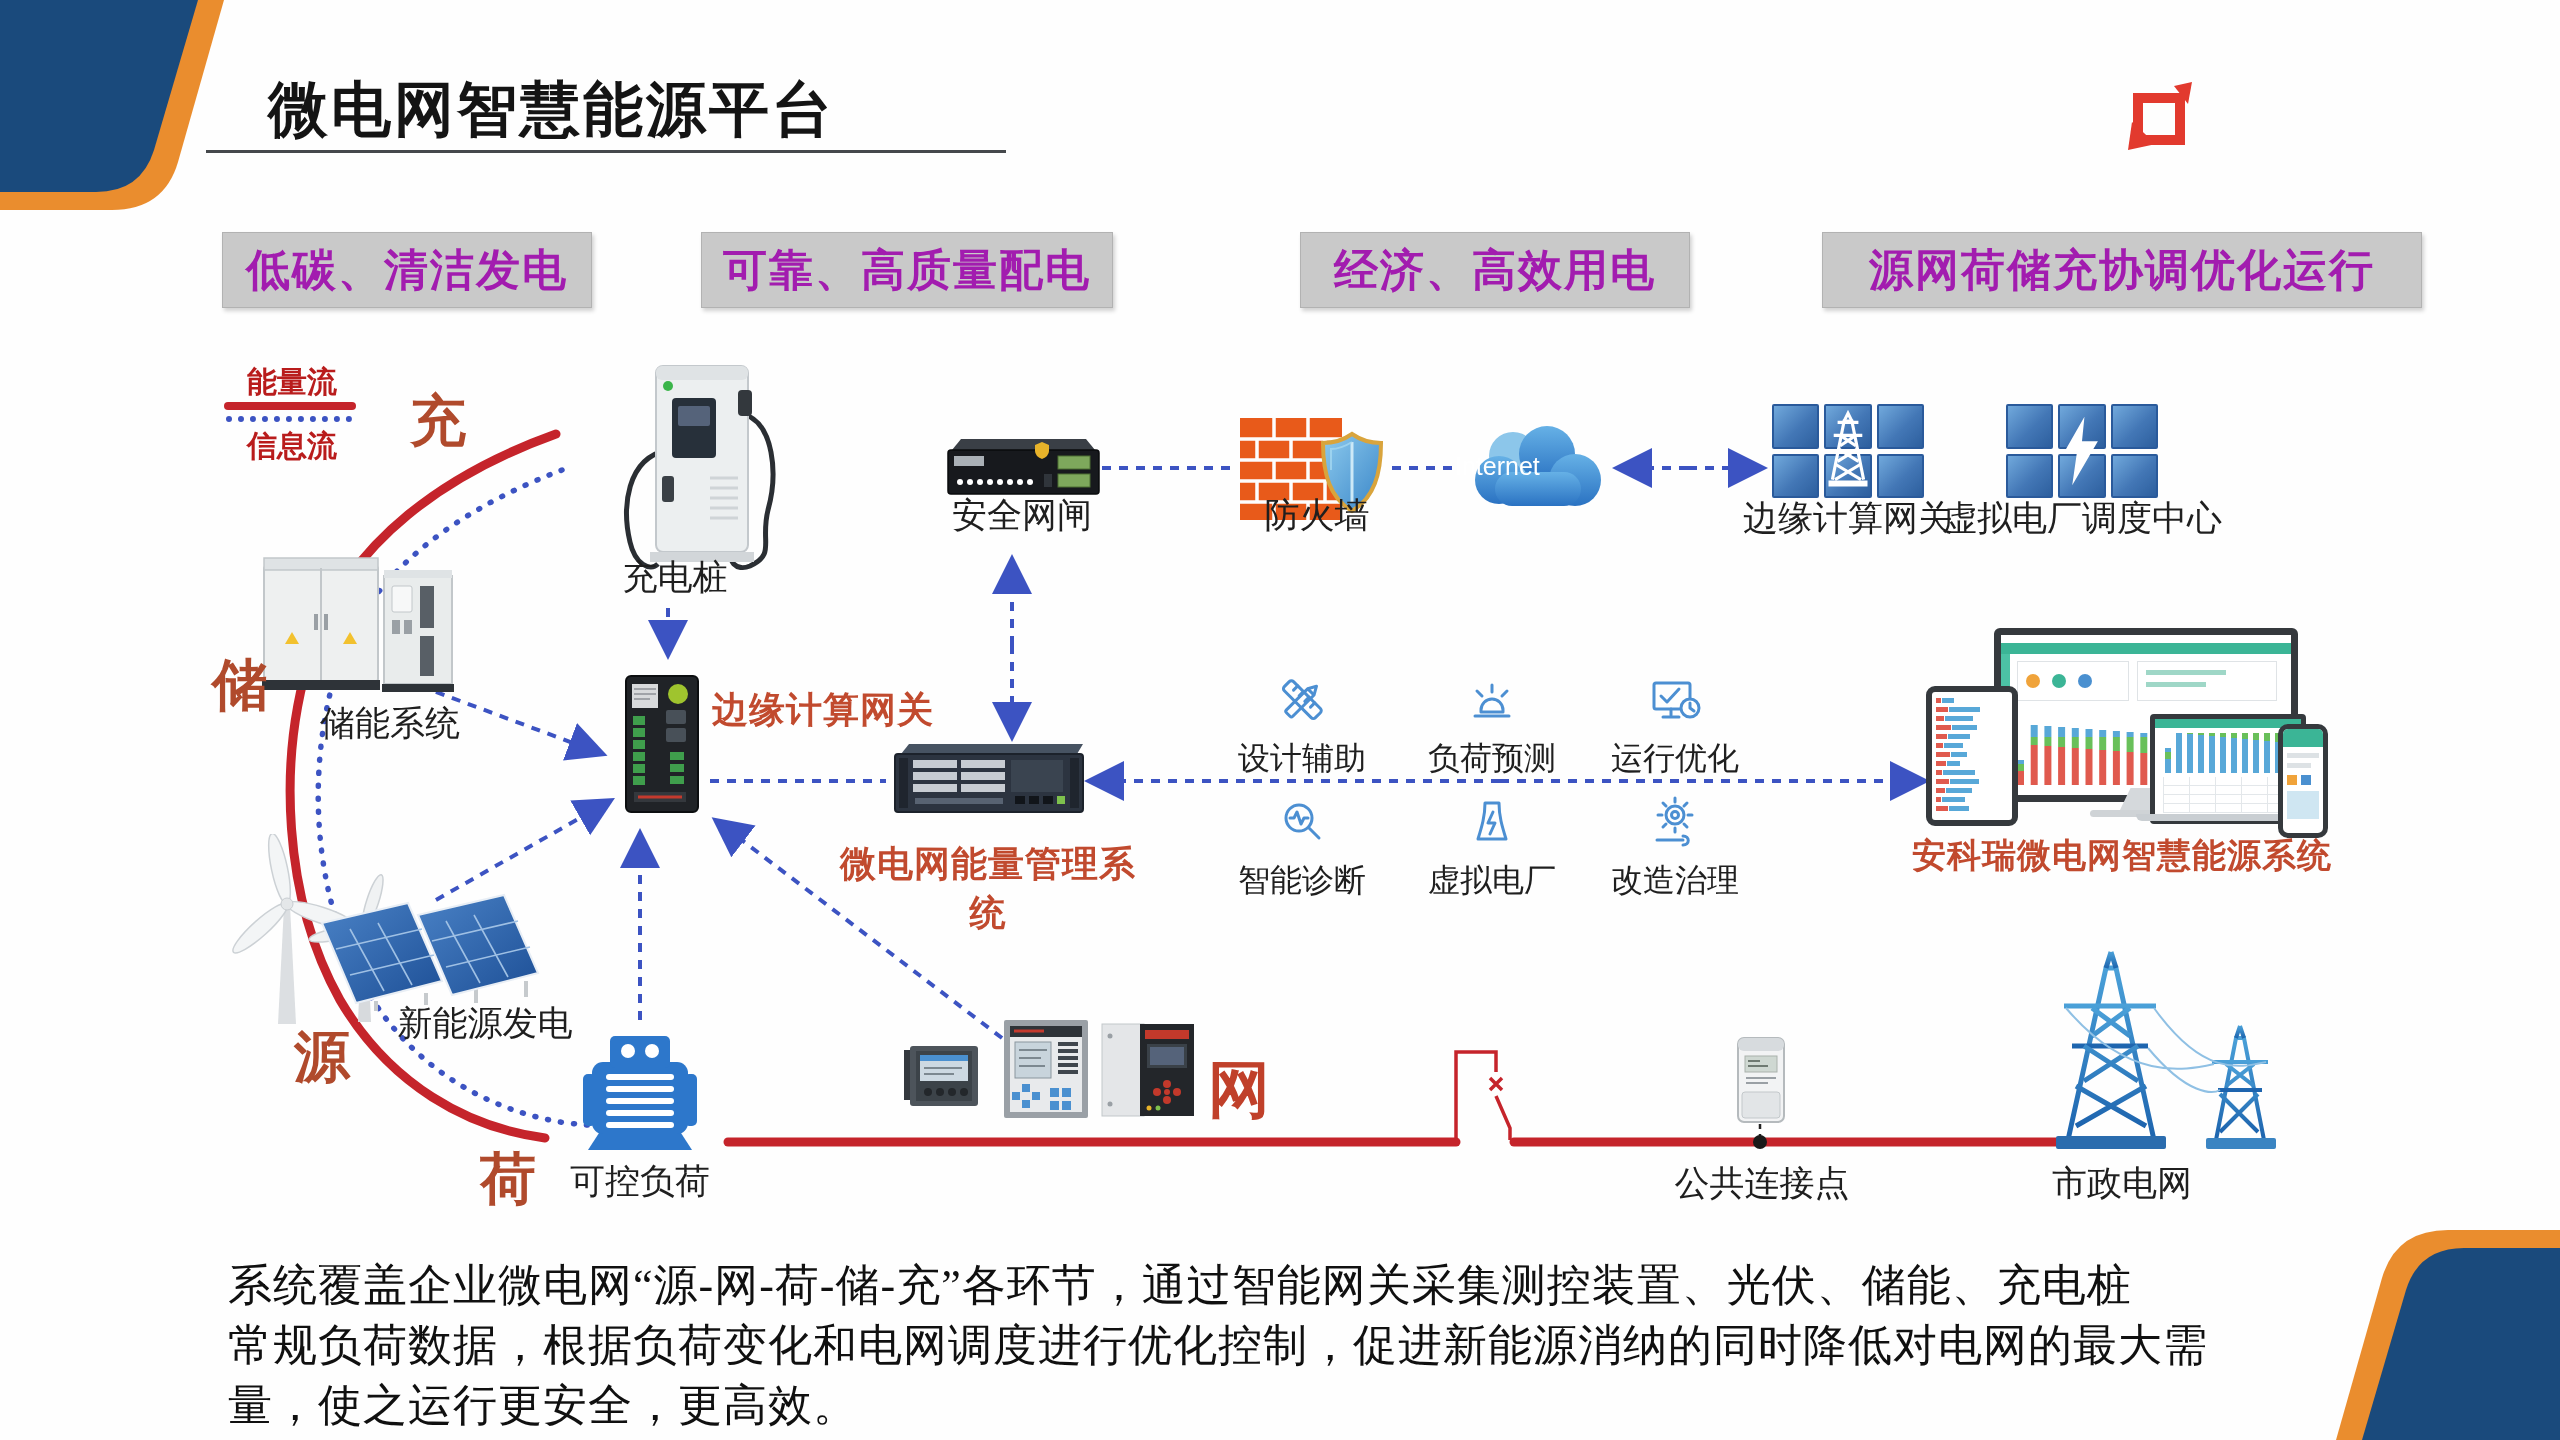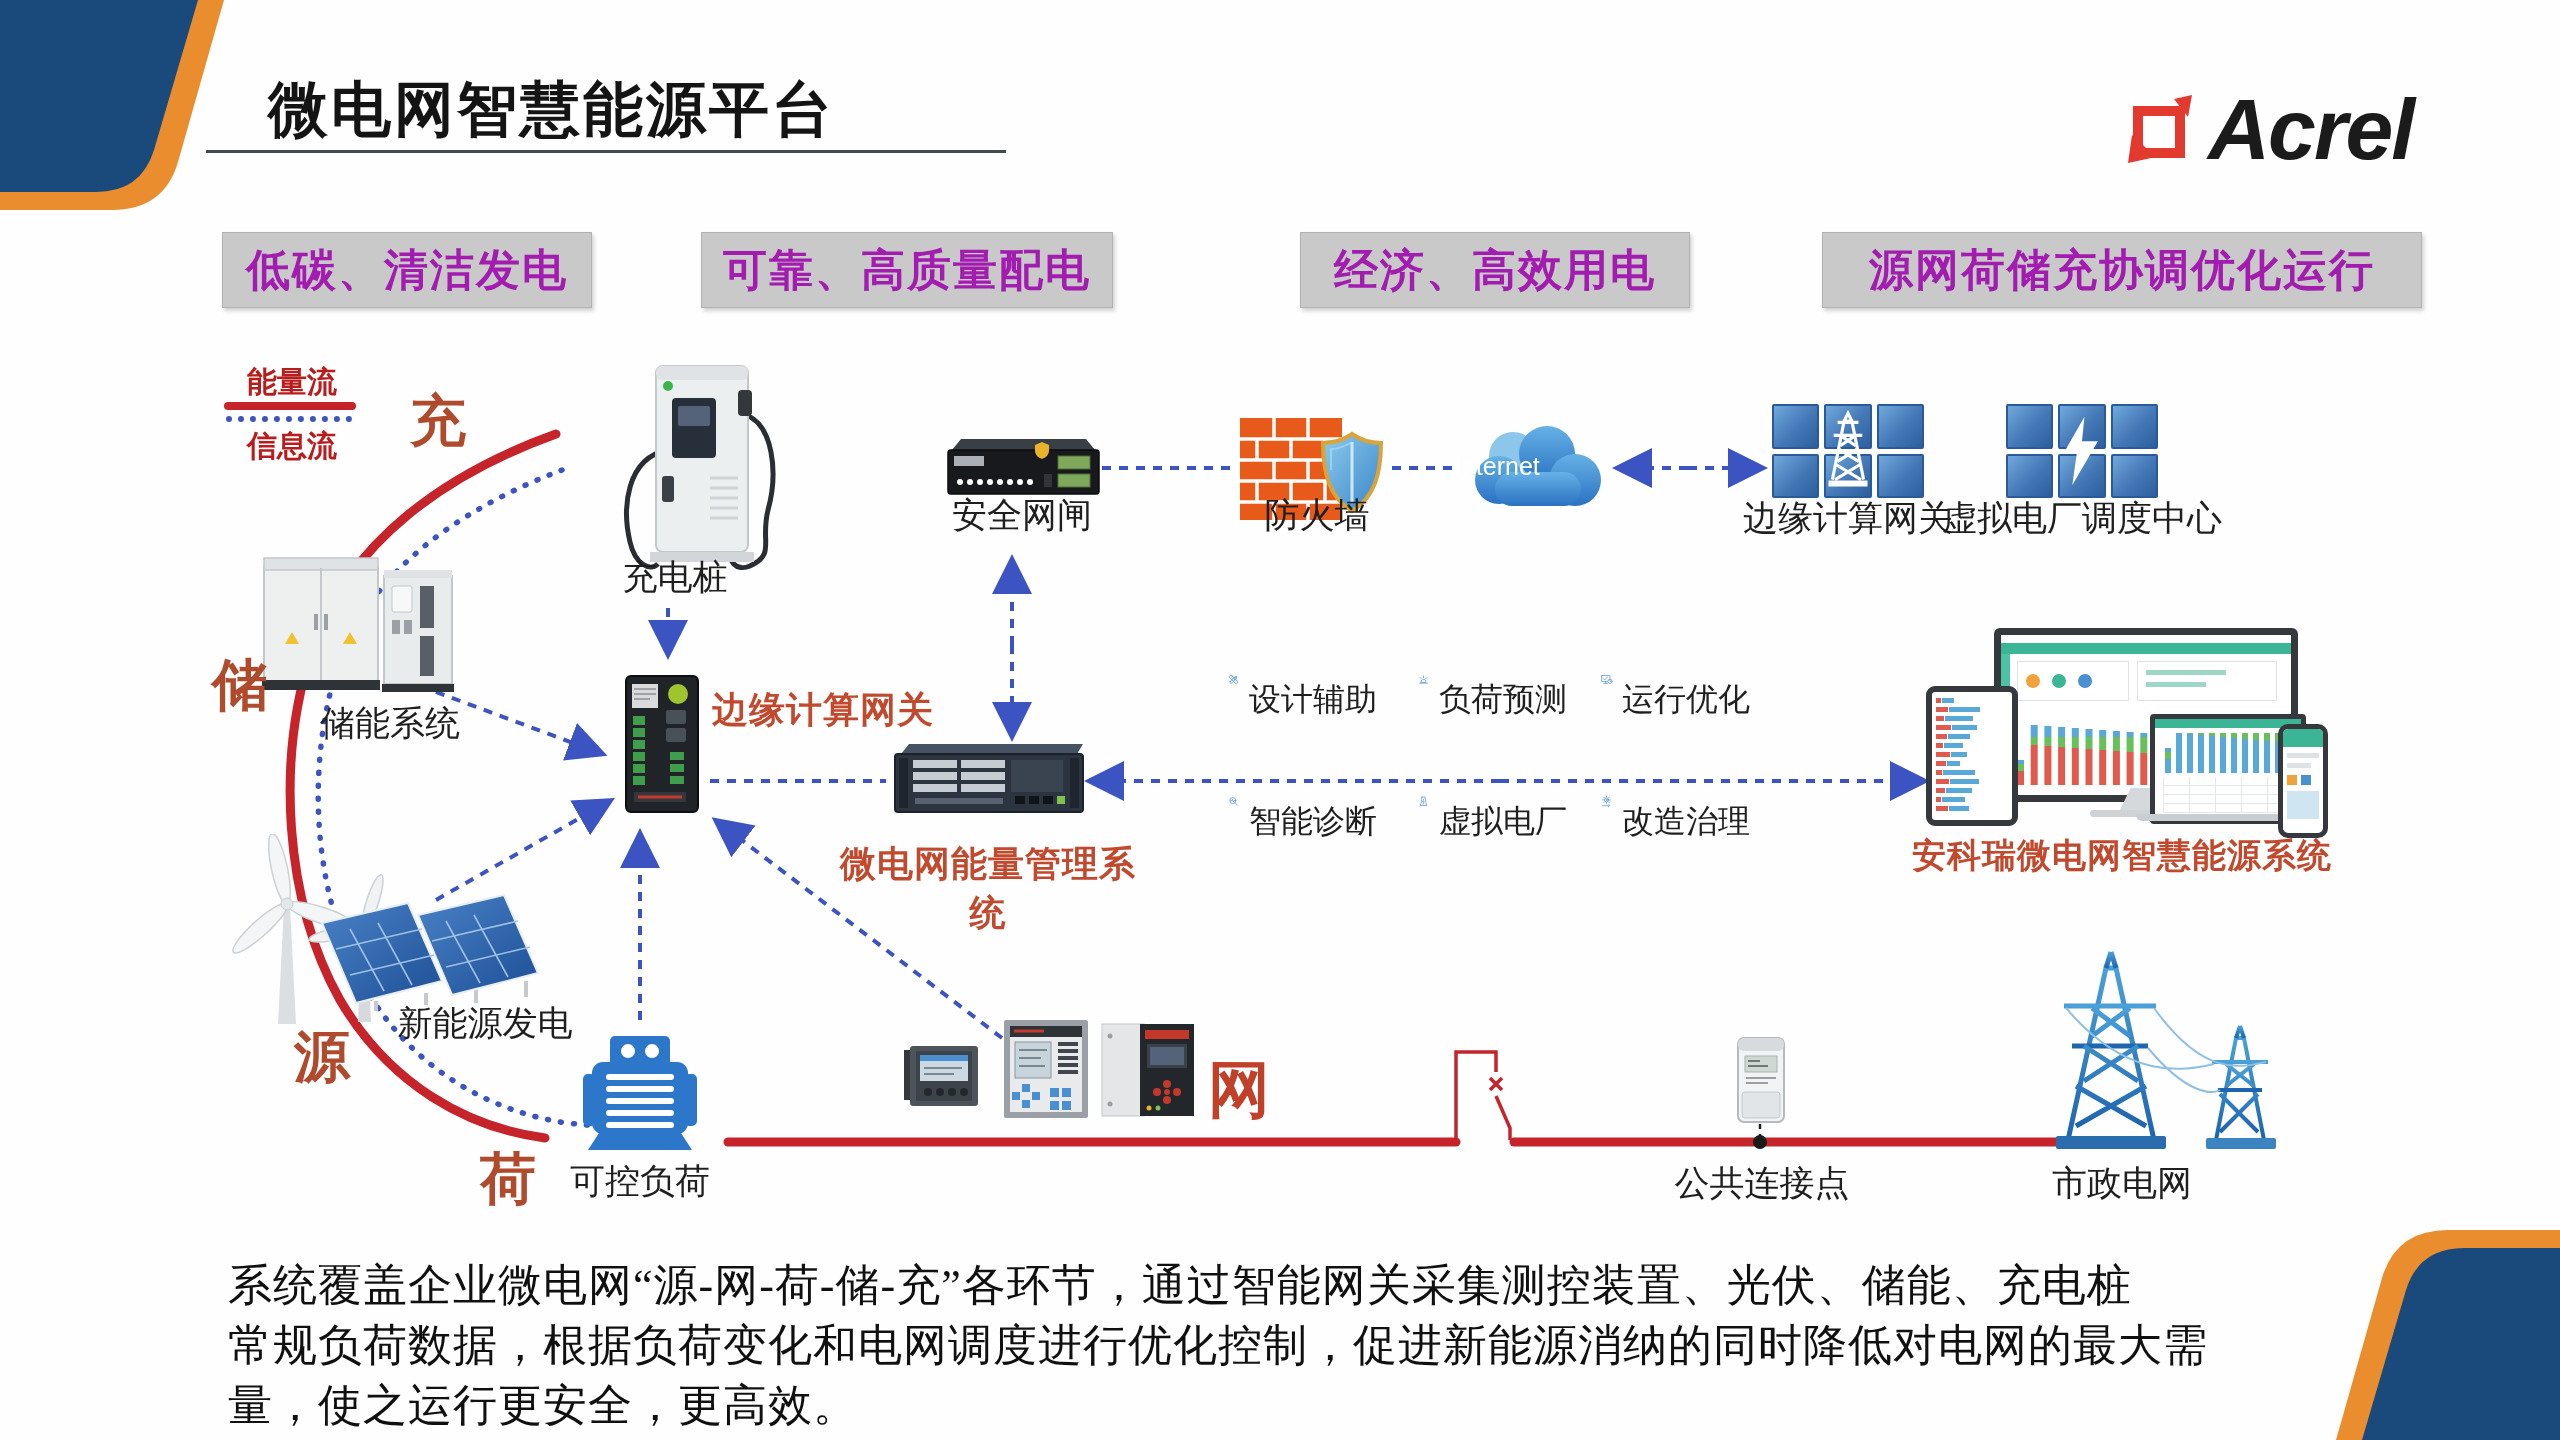--- a/index.html
+++ b/index.html
@@ -24,21 +24,21 @@
   .iline{position:absolute;left:226px;top:416px;width:126px;height:0;border-top:6px dotted #3c53c2;}
   
   .zi{position:absolute;font-family:"Liberation Serif",serif;font-weight:700;color:#b04a2c;}
   
   .lbl{position:absolute;font-size:35px;font-weight:500;color:#1f1f1f;text-align:center;}
   .rlbl{position:absolute;font-family:"Liberation Serif",serif;font-size:36px;font-weight:600;color:#c14a2e;text-align:center;letter-spacing:1px;}
   
   .wall{position:absolute;width:152px;height:94px;display:grid;grid-template-columns:1fr 1fr 1fr;grid-template-rows:1fr 1fr;gap:5px;}
   .wall .cell{background:linear-gradient(135deg,#71a9dc 0%,#4377b6 55%,#2d5f9e 100%);border:2px solid #2a5a9b;border-radius:2px;}
   
-  .feat{position:absolute;width:150px;display:flex;align-items:center;gap:9px;}
+  .feat{position:absolute;width:150px;display:flex;flex-direction:column;align-items:center;gap:9px;}
   .feat .flabel{font-size:32px;font-weight:500;color:#1f1f1f;white-space:nowrap;}
   .ficon{width:56px;height:56px;}
   .ficon svg{stroke:#4c8fd2;fill:none;stroke-width:3;stroke-linecap:round;stroke-linejoin:round;}
   
   .inet-text{position:absolute;left:1455px;top:452px;width:160px;color:#fff;font-size:25px;font-weight:500;}
   
   .para{position:absolute;left:228px;top:1256px;width:2160px;font-family:"Liberation Serif",serif;
         font-size:44px;color:#101010;letter-spacing:1px;line-height:1.36;}
   
   .screen-frame{position:absolute;background:#fff;border:7px solid #35393d;border-radius:6px;overflow:hidden;}
@@ -58,21 +58,20 @@
   </svg>
 
   <div class="title">微电网智慧能源平台</div>
   <div class="title-line"></div>
   <div class="logo">
     <svg width="76" height="74" viewBox="0 0 76 74">
       <path d="M52 6 L70 2 L66 24 Z" fill="#e23a2e"></path>
       <rect x="16" y="18" width="42" height="42" fill="none" stroke="#e23a2e" stroke-width="10"></rect>
       <path d="M6 70 L34 64 L10 42 Z" fill="#e23a2e"></path>
     </svg>
-    <span class="logo-text">Acrel</span>
   </div>
 
   <div class="banner" style="left:222px;width:368px">
       <span>低碳、清洁发电</span>
     </div>
   <div class="banner" style="left:701px;width:410px">
       <span>可靠、高质量配电</span>
     </div>
   <div class="banner" style="left:1300px;width:388px">
       <span>经济、高效用电</span>

